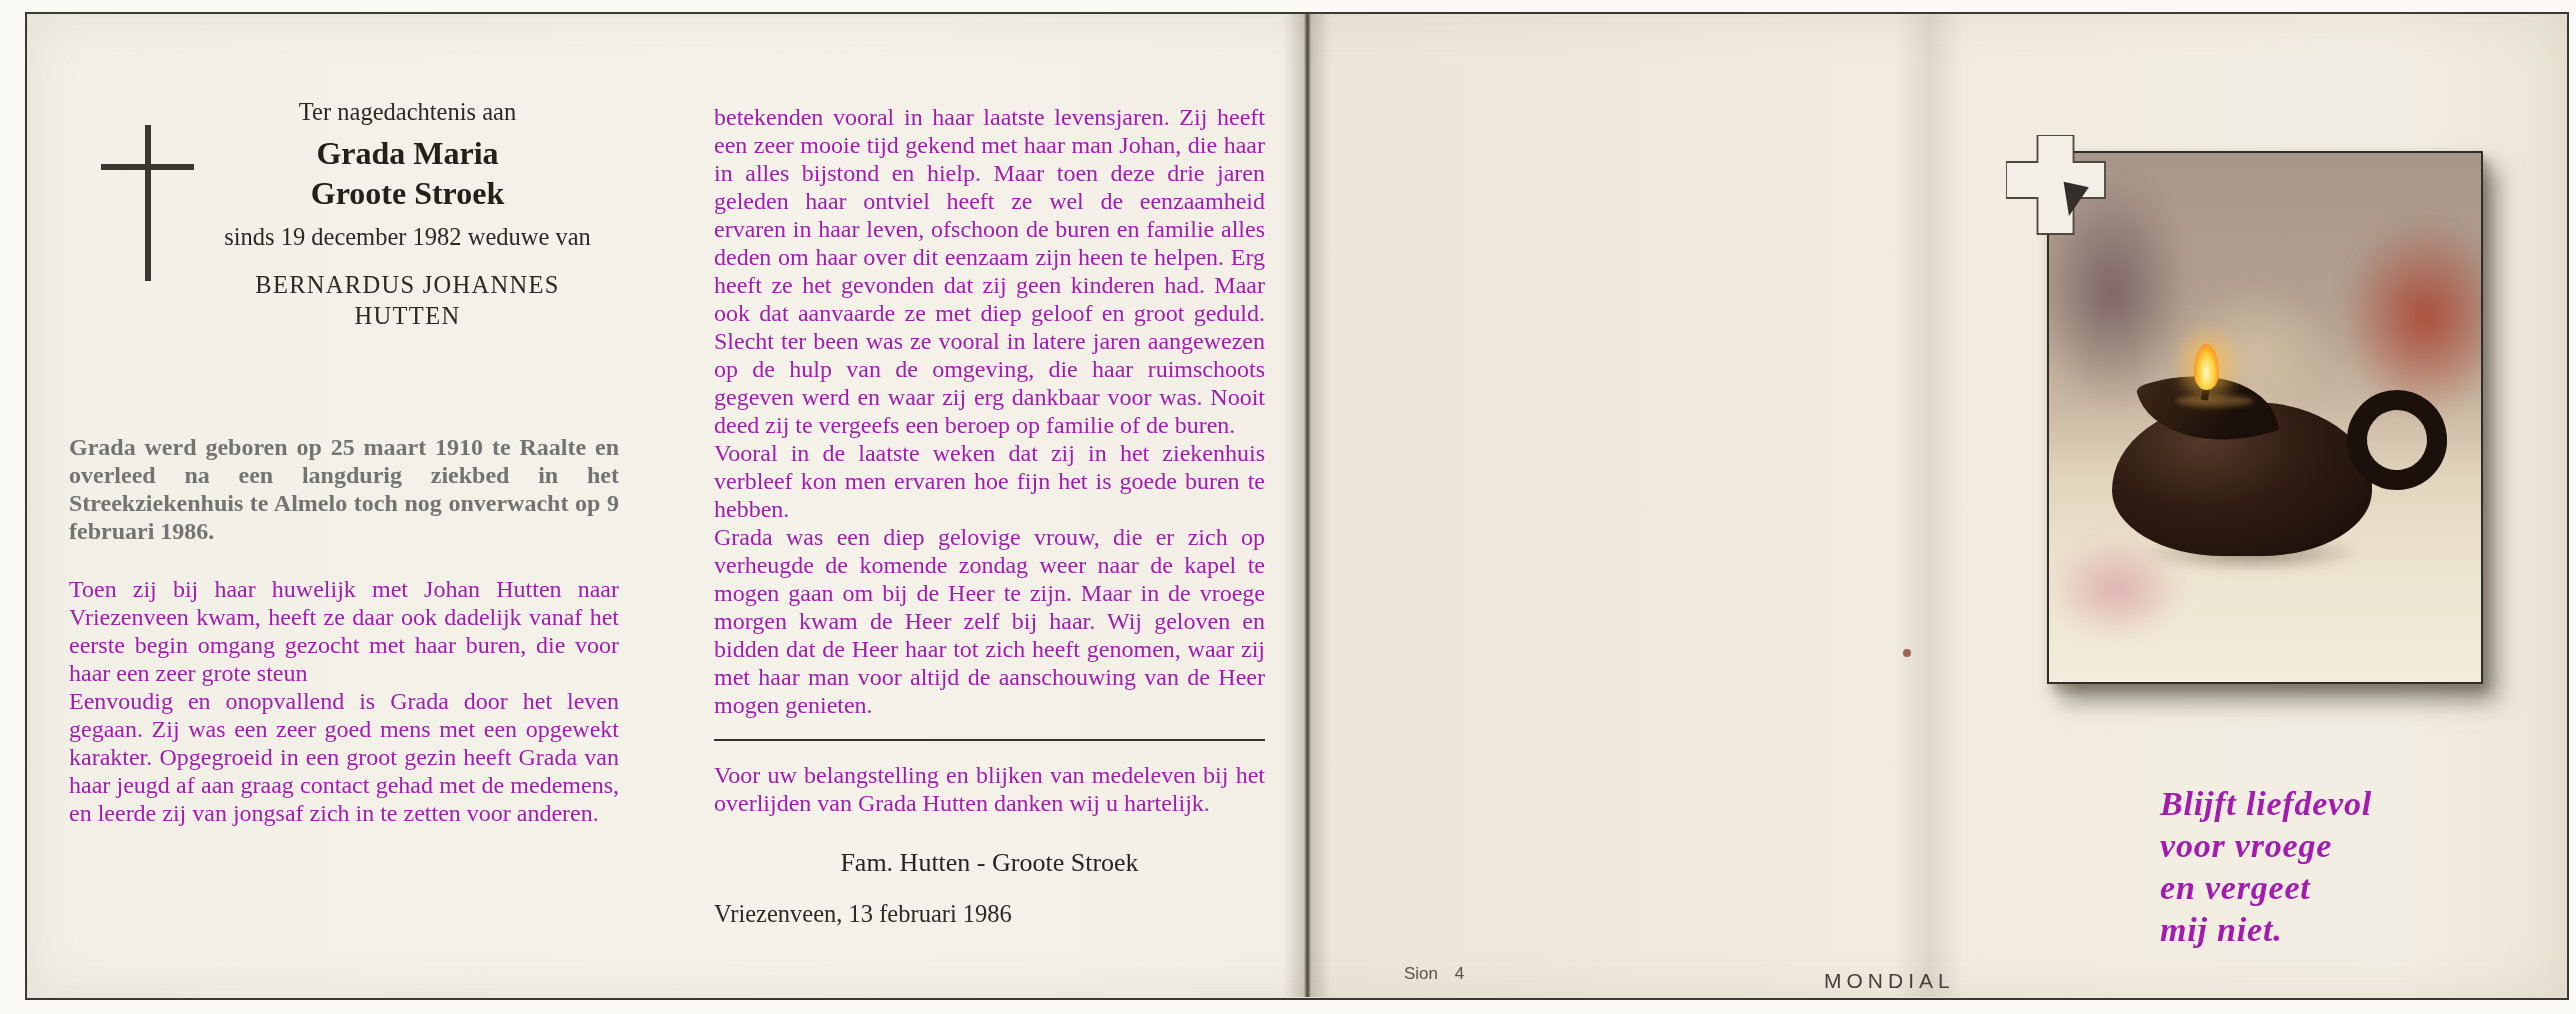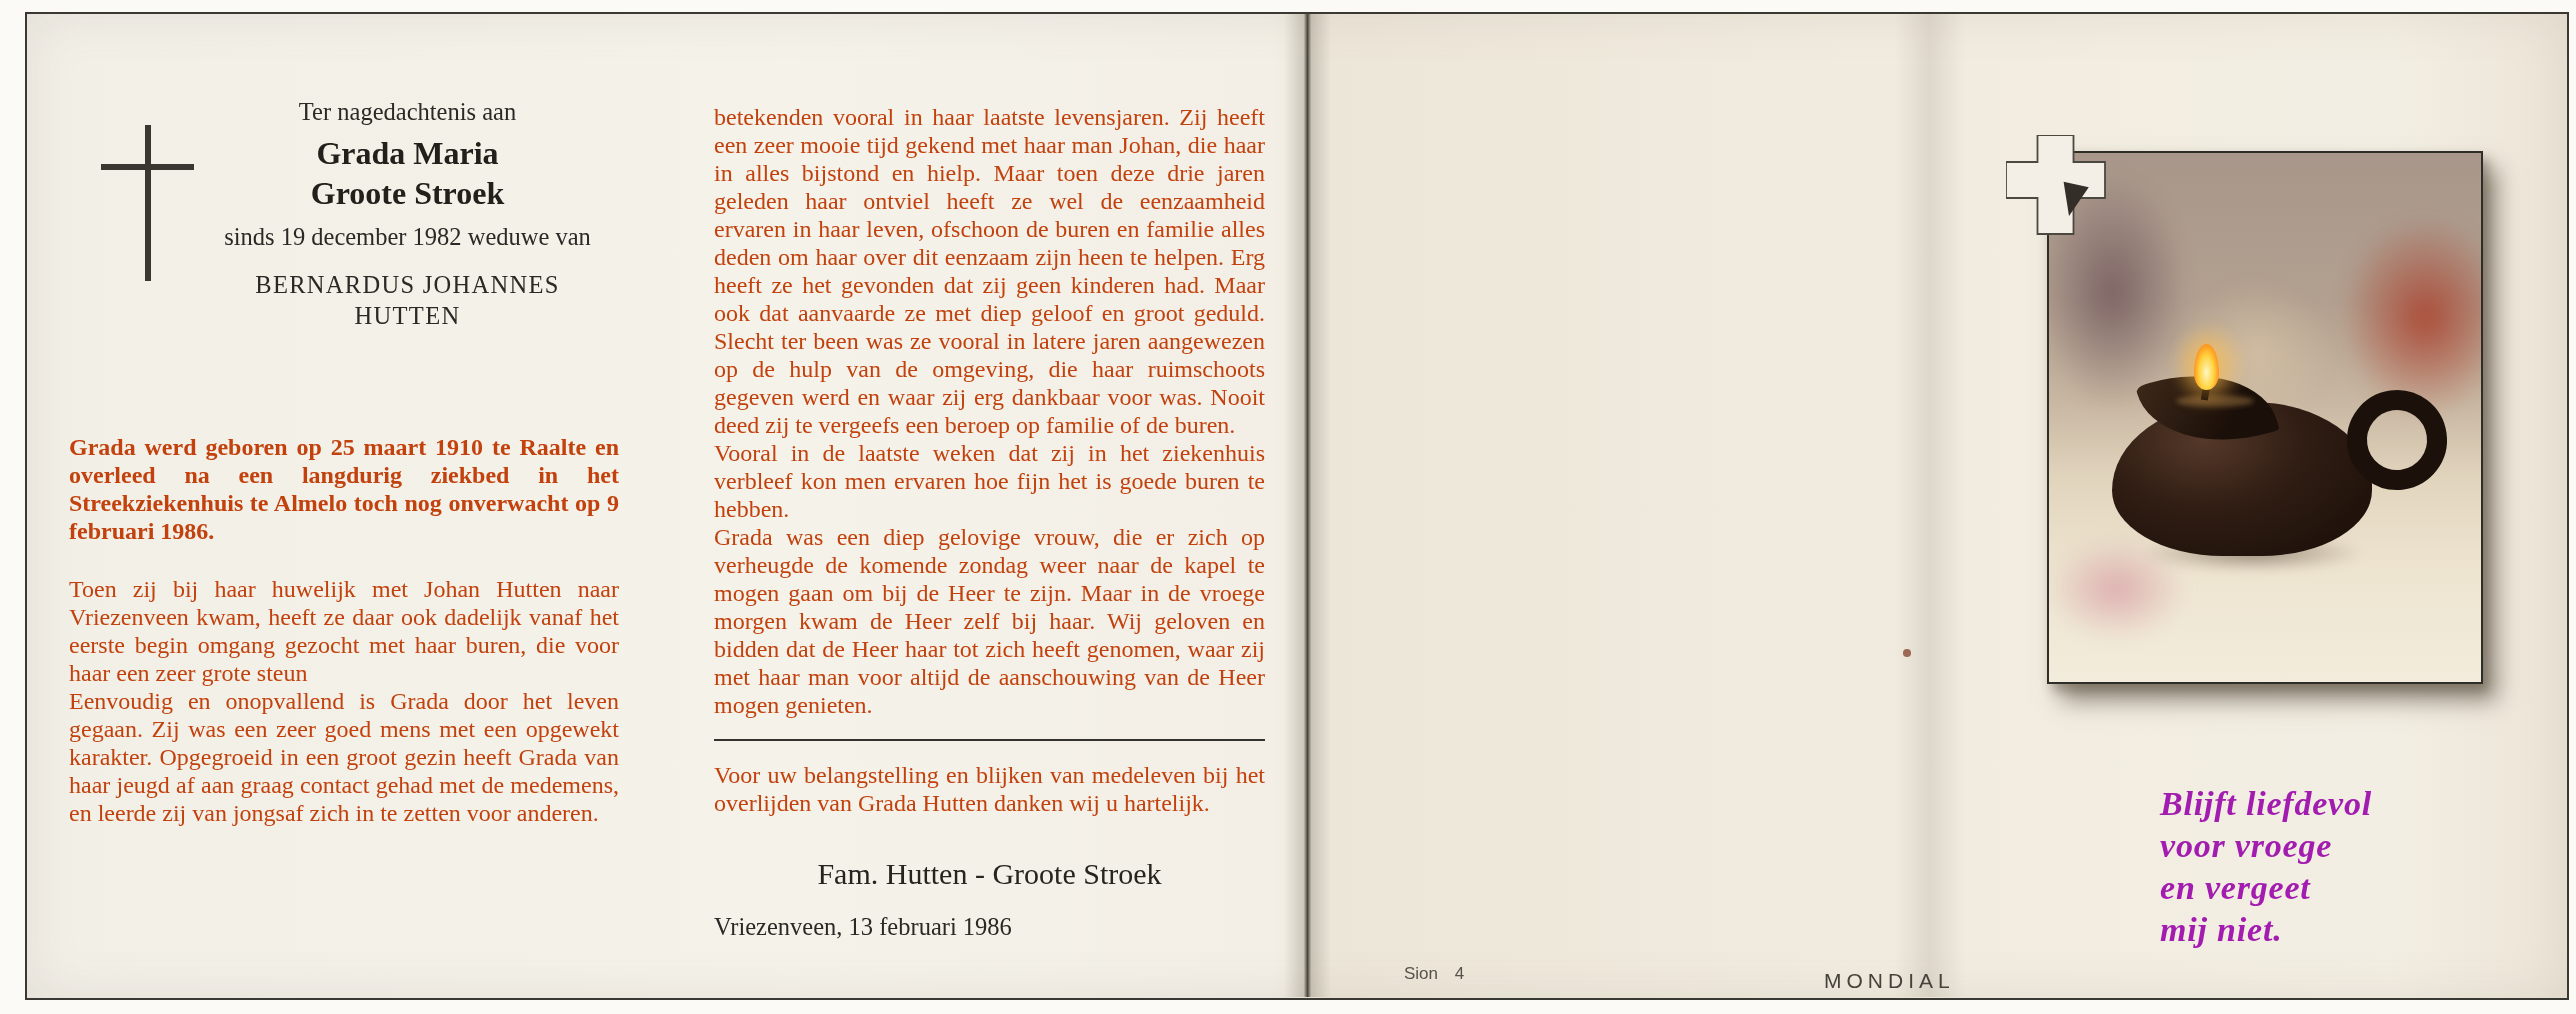--- a/index.html
+++ b/index.html
@@ -29,27 +29,27 @@
   
   .cross-v { position:absolute; left:145px; top:125px; width:6px; height:156px; background:#3a3731; z-index:2; }
   .cross-h { position:absolute; left:101px; top:164px; width:93px; height:6px; background:#3a3731; z-index:2; }
   .memorial-head { position:absolute; left:196px; top:98px; width:423px; text-align:center; z-index:2; color:#2b2925; }
   .dedication { font-size:24.5px; margin-bottom:6.8px; }
   .deceased-name { font-size:32px; font-weight:bold; line-height:40px; color:#22201a; }
   .widow-line { font-size:24.5px; margin-top:10px; }
   .husband { font-size:24.5px; letter-spacing:1.3px; line-height:31px; }
   .husband.first { margin-top:18.6px; }
   .left-body { position:absolute; left:69px; top:433px; width:550px; z-index:2; }
-  .txt { font-size:24px; line-height:28px; text-align:justify; color:#c2410c; }
-  .txt.b { font-weight:bold; color:#c2410c; }
+  .txt { font-size:24px; line-height:28px; text-align:justify; color:#a21caf; }
+  .txt.b { font-weight:bold; color:#737373; }
   .life-block { margin-top:30px; }
   
   .right-col { position:absolute; left:714px; top:103px; width:551px; z-index:2; }
   .divider { width:551px; height:1.7px; background:#34322c; margin:20px 0 20px 0; }
-  .family-sig { font-size:30px; text-align:center; margin-top:40px; color:#26241f; }
+  .family-sig { font-size:26px; text-align:center; margin-top:31px; color:#26241f; }
   .place-date { font-size:24.5px; margin-top:22px; color:#2b2925; }
   
   .mark-sion { position:absolute; left:1404px; top:964px; font-family:"Liberation Sans","DejaVu Sans",sans-serif; font-size:17px; color:#56524a; word-spacing:12px; z-index:2; }
   .mark-mondial { position:absolute; left:1824px; top:969px; font-family:"Liberation Sans","DejaVu Sans",sans-serif; font-size:21px; letter-spacing:5px; color:#45423c; z-index:2; }
   
   .photo {
     position:absolute; left:2047px; top:151px; width:436px; height:533px; z-index:2;
     border:2.5px solid #2f2d28; overflow:hidden;
     background:linear-gradient(180deg,#a8968a 0%,#b2a090 28%,#c8b7a2 47%,#e2d5be 62%,#eee5d1 80%,#f2ecdc 100%);
     box-shadow:13.5px 17px 22px rgba(74,64,50,0.55), 5px 6.8px 10px rgba(74,64,50,0.35);

